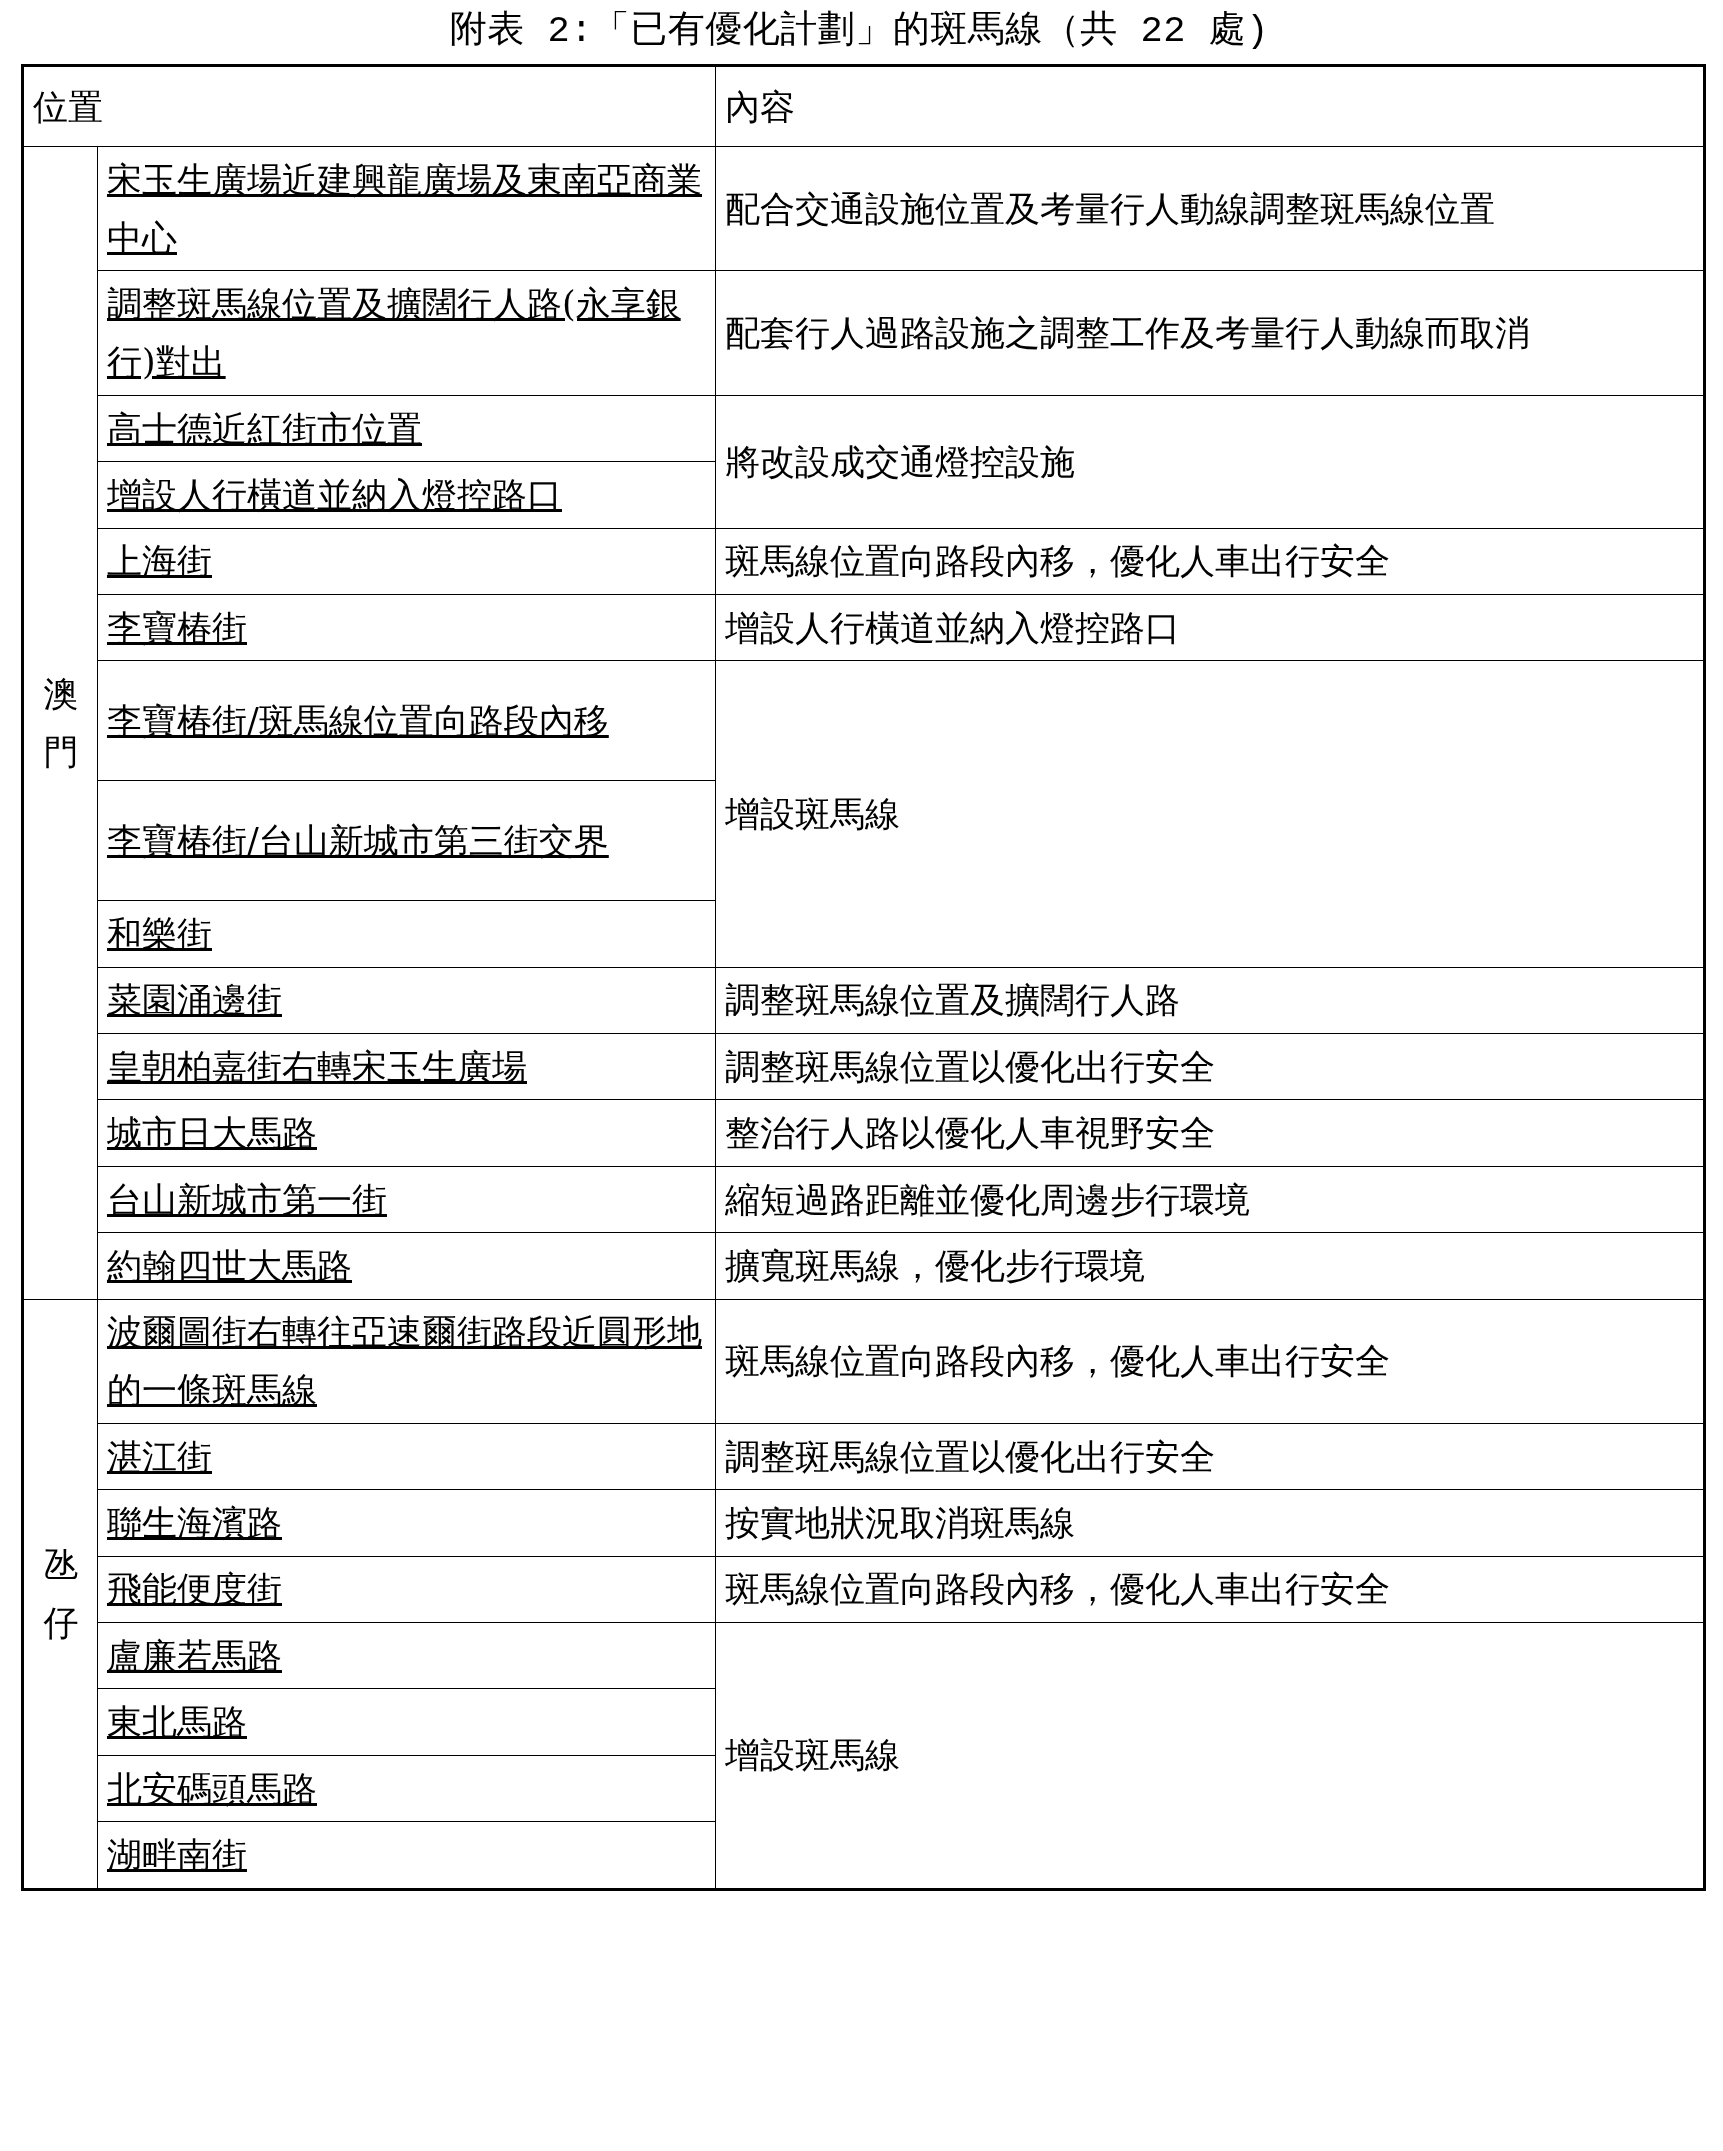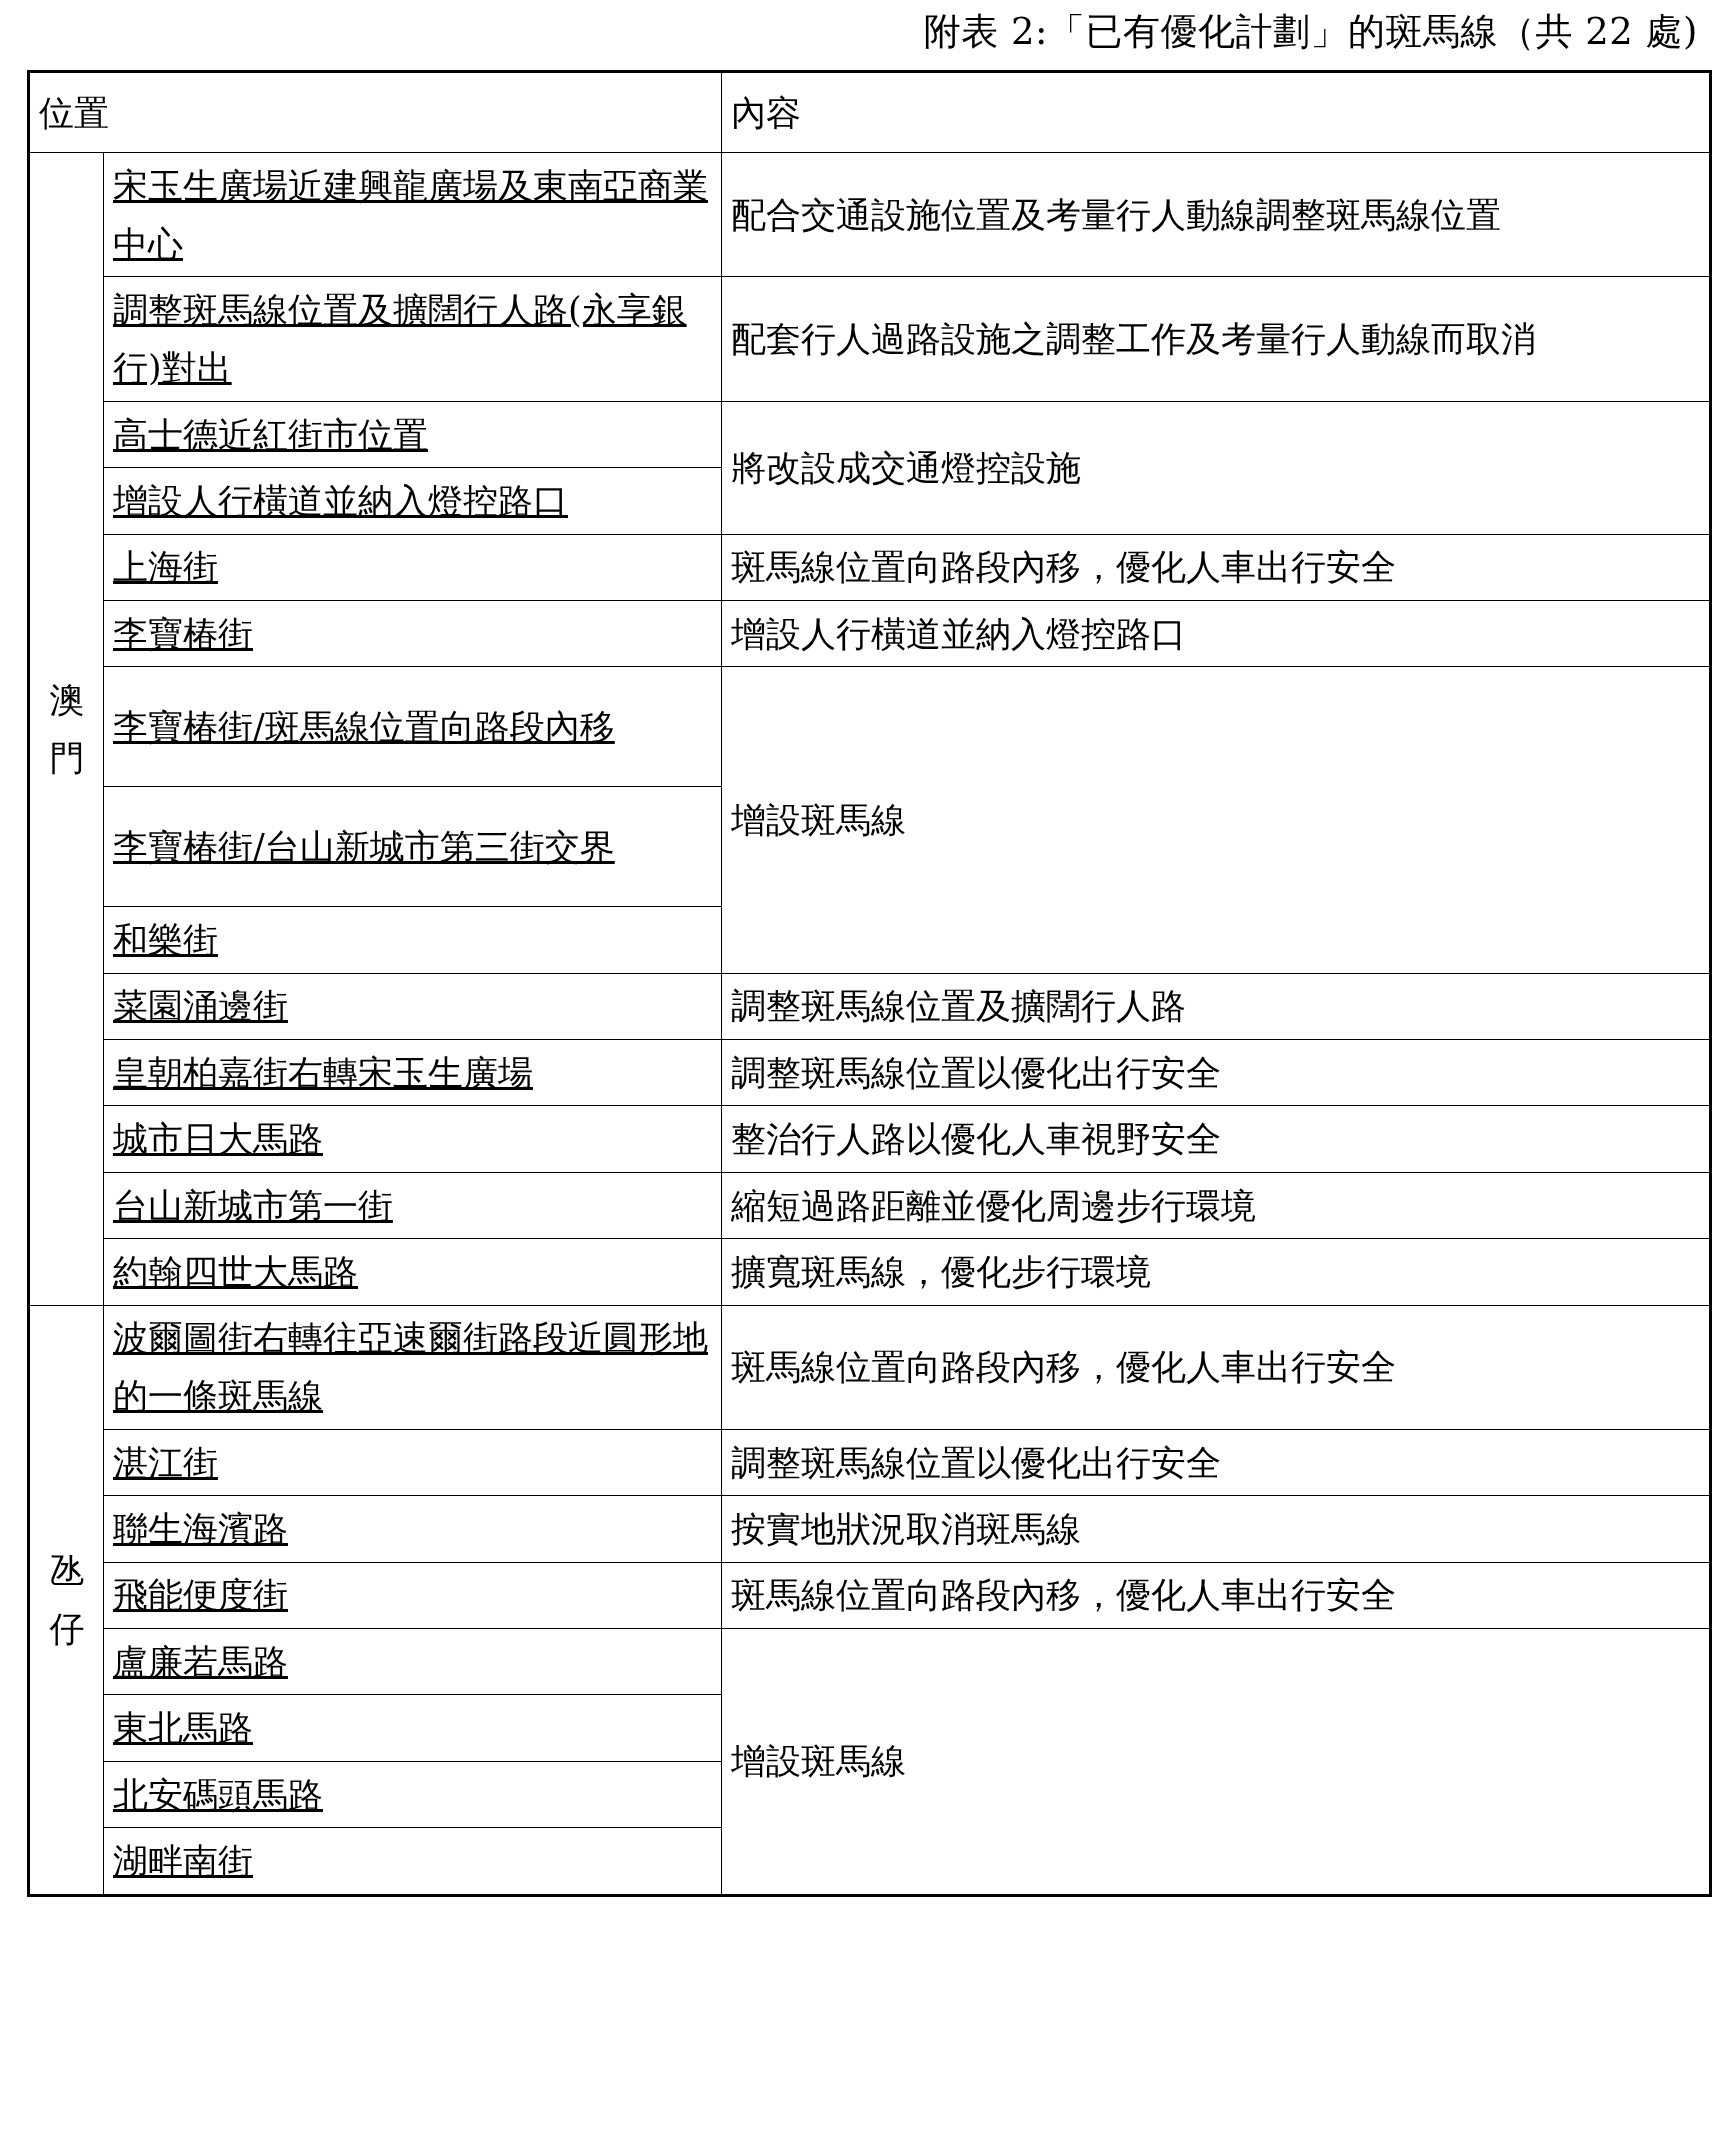--- a/index.html
+++ b/index.html
@@ -15,33 +15,34 @@
     overflow: hidden;
   }
   .page {
     position: relative;
     width: 1724px;
     height: 2151px;
     box-sizing: border-box;
     padding: 0 26px 0 20.6px;
   }
   .doc-title {
-    text-align: right;
+    text-align: center;
     font-size: 37px;
     line-height: 51px;
     padding-top: 5.6px;
     padding-bottom: 7.5px;
     letter-spacing: 0.5px;
     white-space: nowrap;
+    font-family: Liberation Mono, monospace;
   }
   table.crosswalk {
     border-collapse: collapse;
     width: 1683px;
     table-layout: fixed;
-    margin: 6px;
+    margin: 0;
   }
   table.crosswalk td,
   table.crosswalk th {
     border: 1.9px solid #000000;
     padding: 3.7px 7.5px 3.7px 9.4px;
     font-weight: normal;
     font-size: 35px;
     line-height: 58px;
     vertical-align: middle;
     text-align: left;

